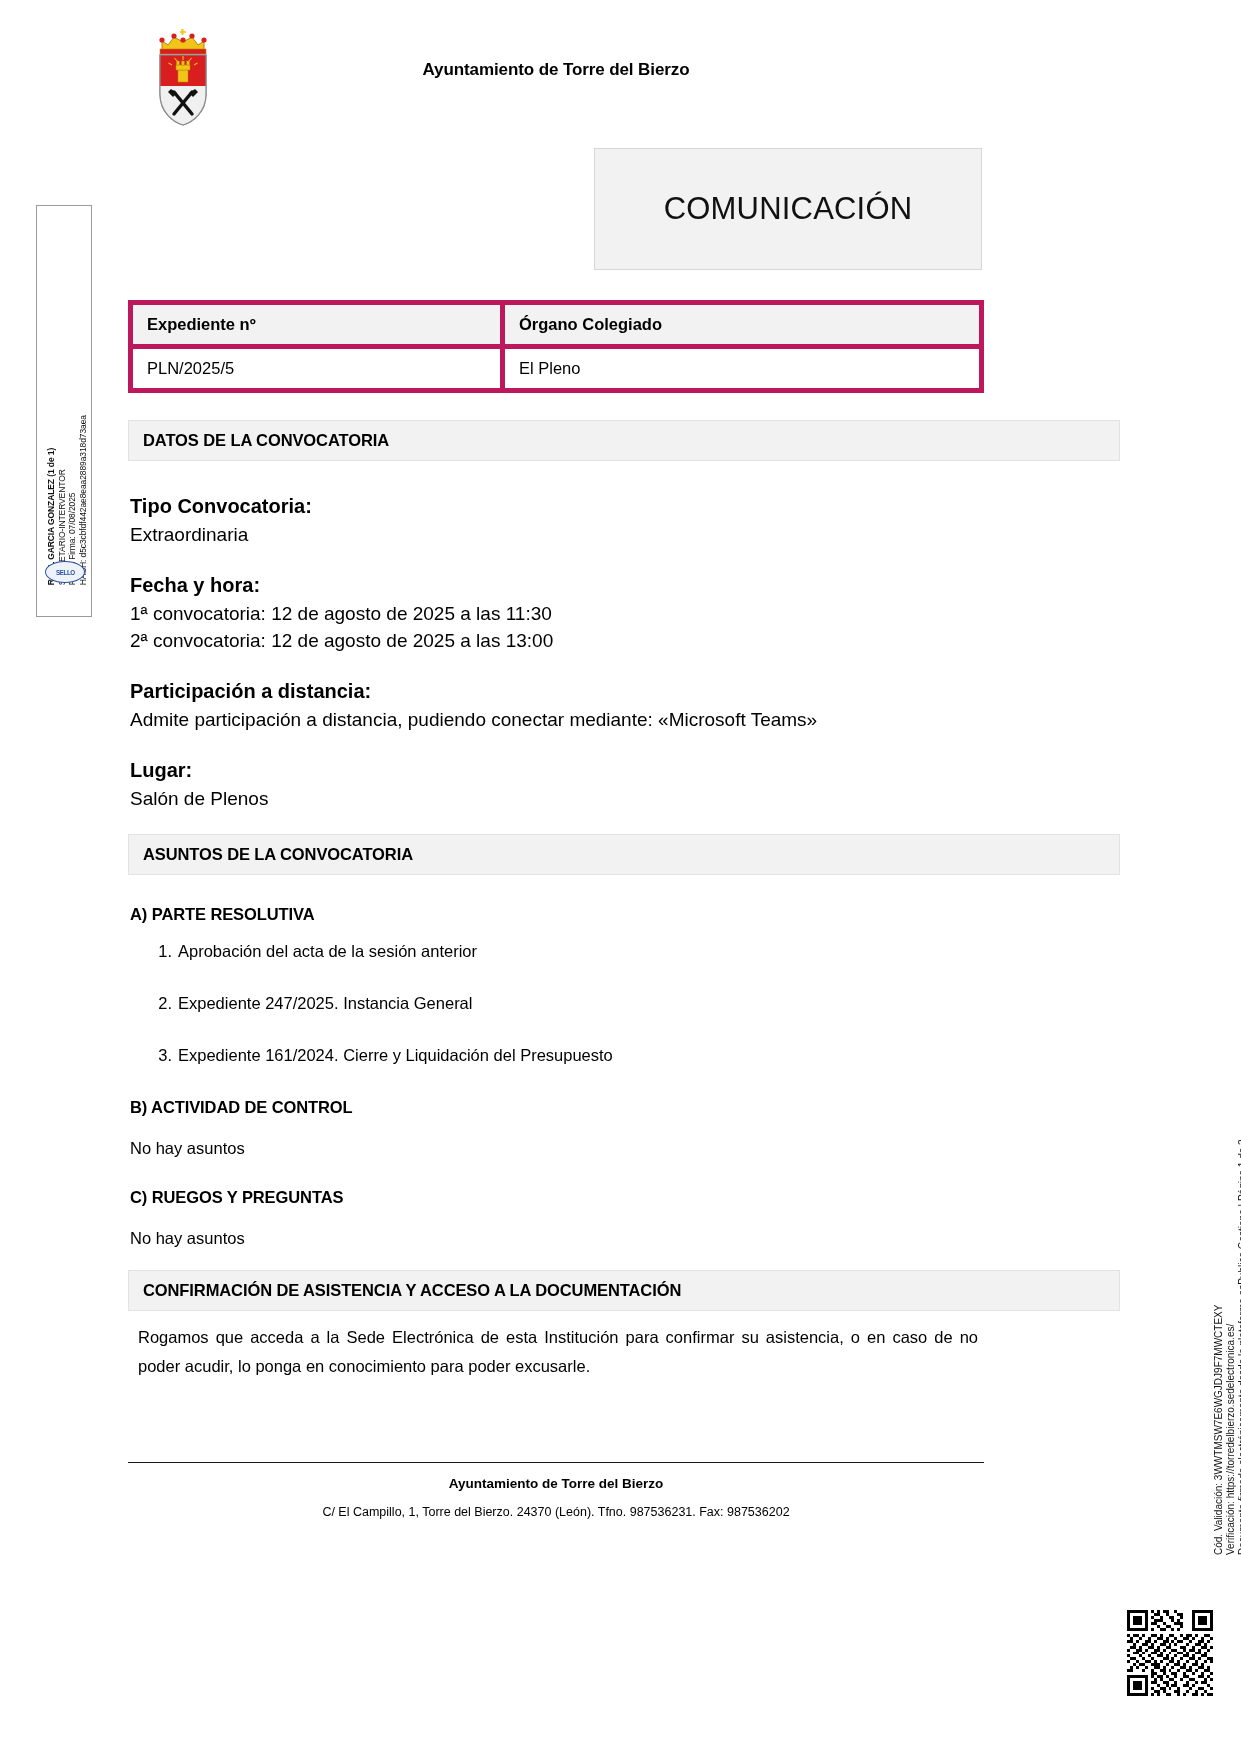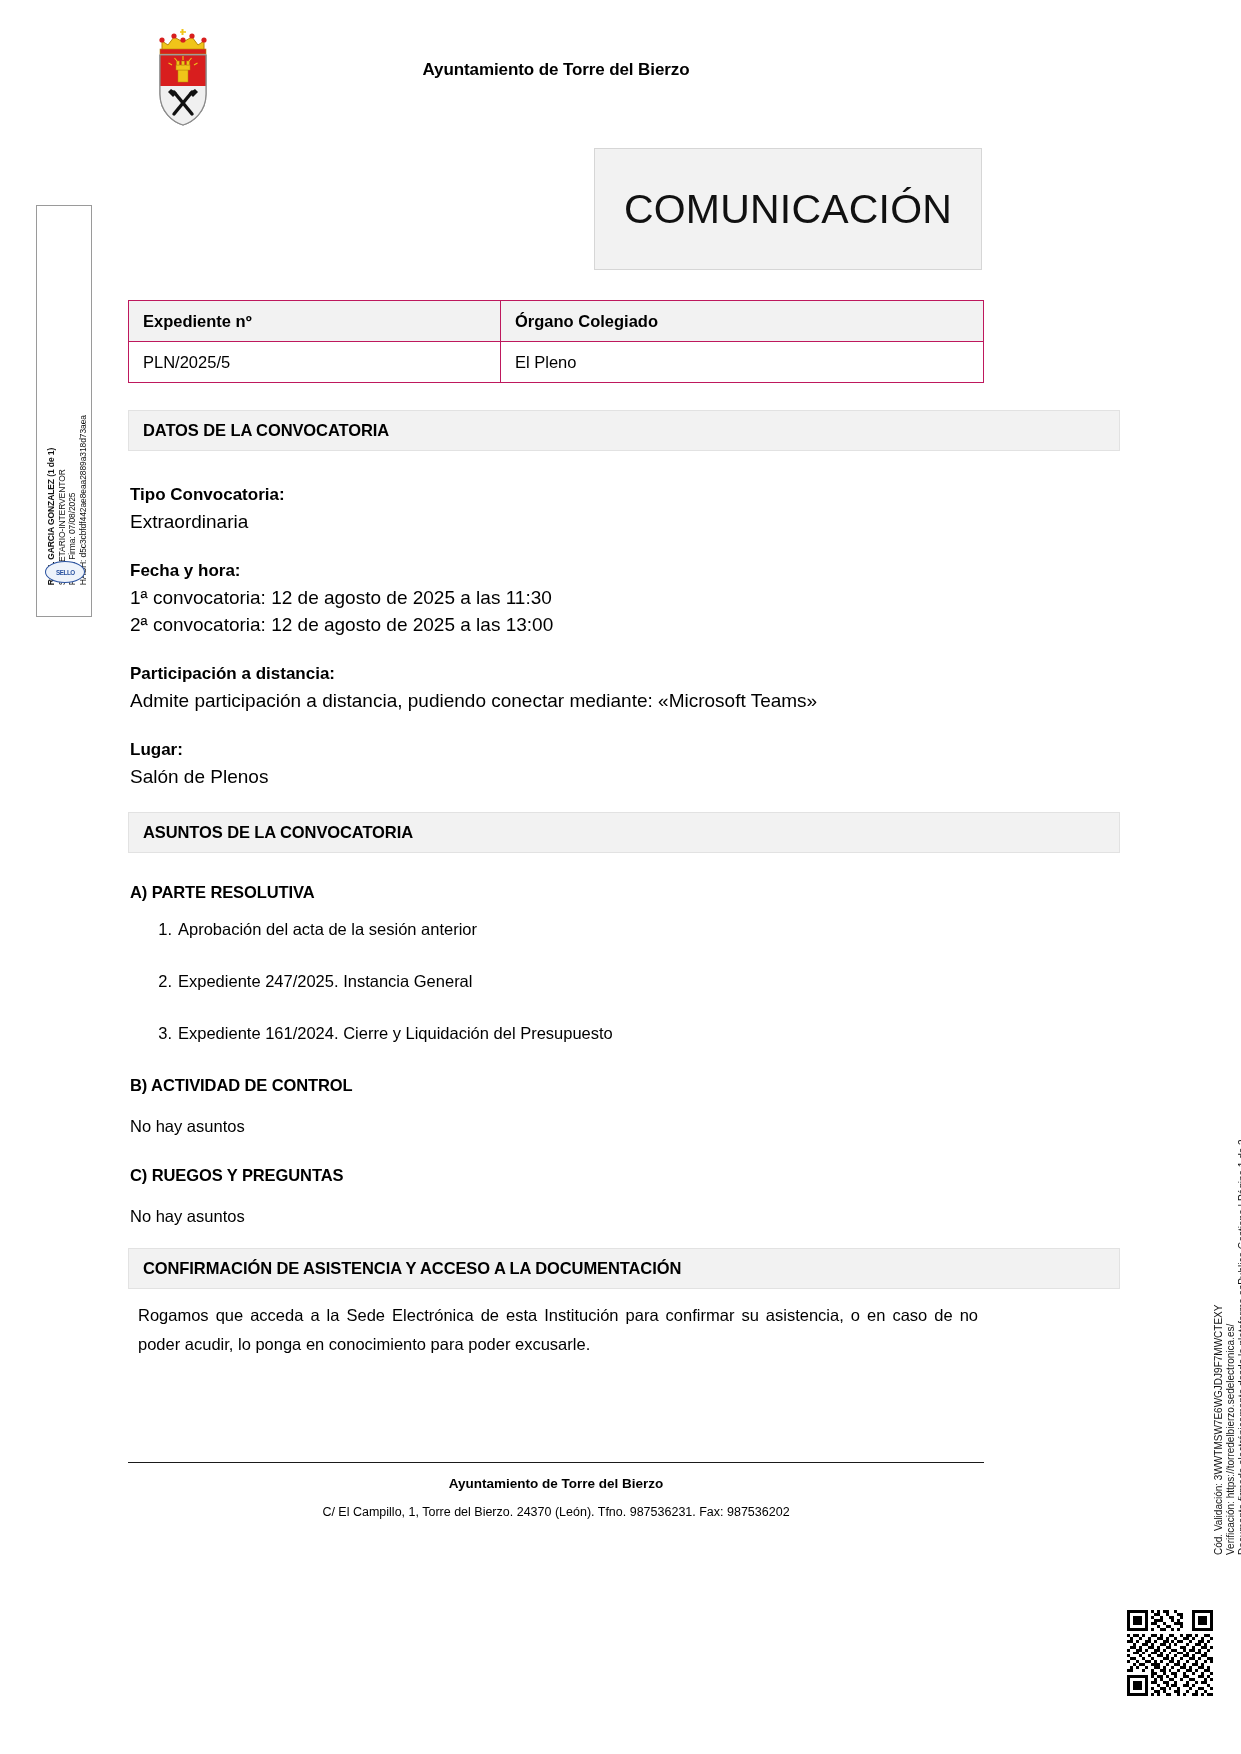--- a/index.html
+++ b/index.html
@@ -105,34 +105,34 @@
   .title-box {
     margin-left: 466px;
     margin-top: 14px;
     width: 388px;
     height: 122px;
     background: #f2f2f2;
     border: 1px solid #d6d6d6;
     display: flex; align-items: center; justify-content: center;
   }
   .title-box-text {
-    font-size: 41px;
+    font-size: 31px;
     letter-spacing: 0.2px;
     color: #111;
   }
 
   
   .exp-table {
     margin-top: 30px;
     width: 856px;
     border-collapse: collapse;
     table-layout: fixed;
   }
   .exp-table th, .exp-table td {
-    border: 1px solid #be185d;
+    border: 5px solid #be185d;
     padding: 10px 14px;
     text-align: left;
     font-size: 16.5px;
     height: 41px;
     vertical-align: middle;
   }
   .exp-table th {
     background: #f2f2f2;
     font-weight: bold;
   }
@@ -150,21 +150,21 @@
     font-weight: bold;
     letter-spacing: -0.1px;
   }
   .section-bar.tight { margin-top: 22px; }
 
   
   .body-block { padding: 0 2px; }
   .field-group { margin-top: 26px; }
   .field-group:first-child { margin-top: 34px; }
   .field-label {
-    font-size: 17px;
+    font-size: 20px;
     font-weight: bold;
     margin-bottom: 3px;
   }
   .field-line {
     font-size: 19px;
     line-height: 27px;
   }
 
   .heading-ab {
     font-size: 16.5px;

